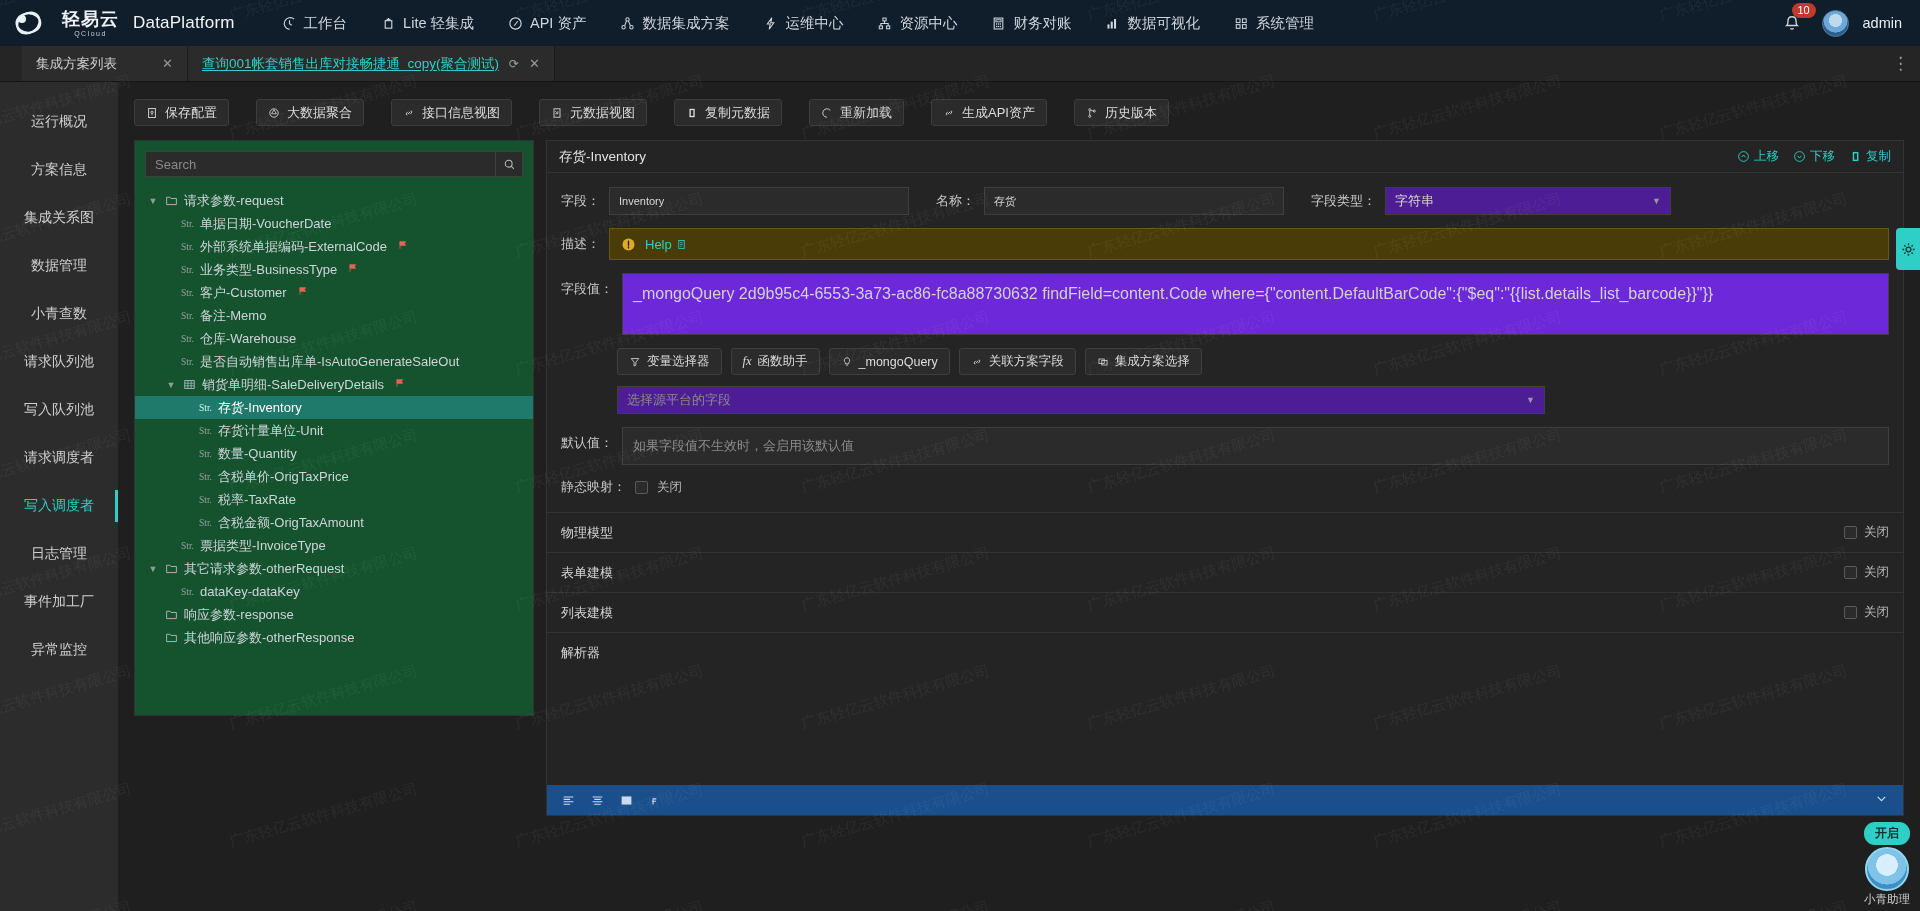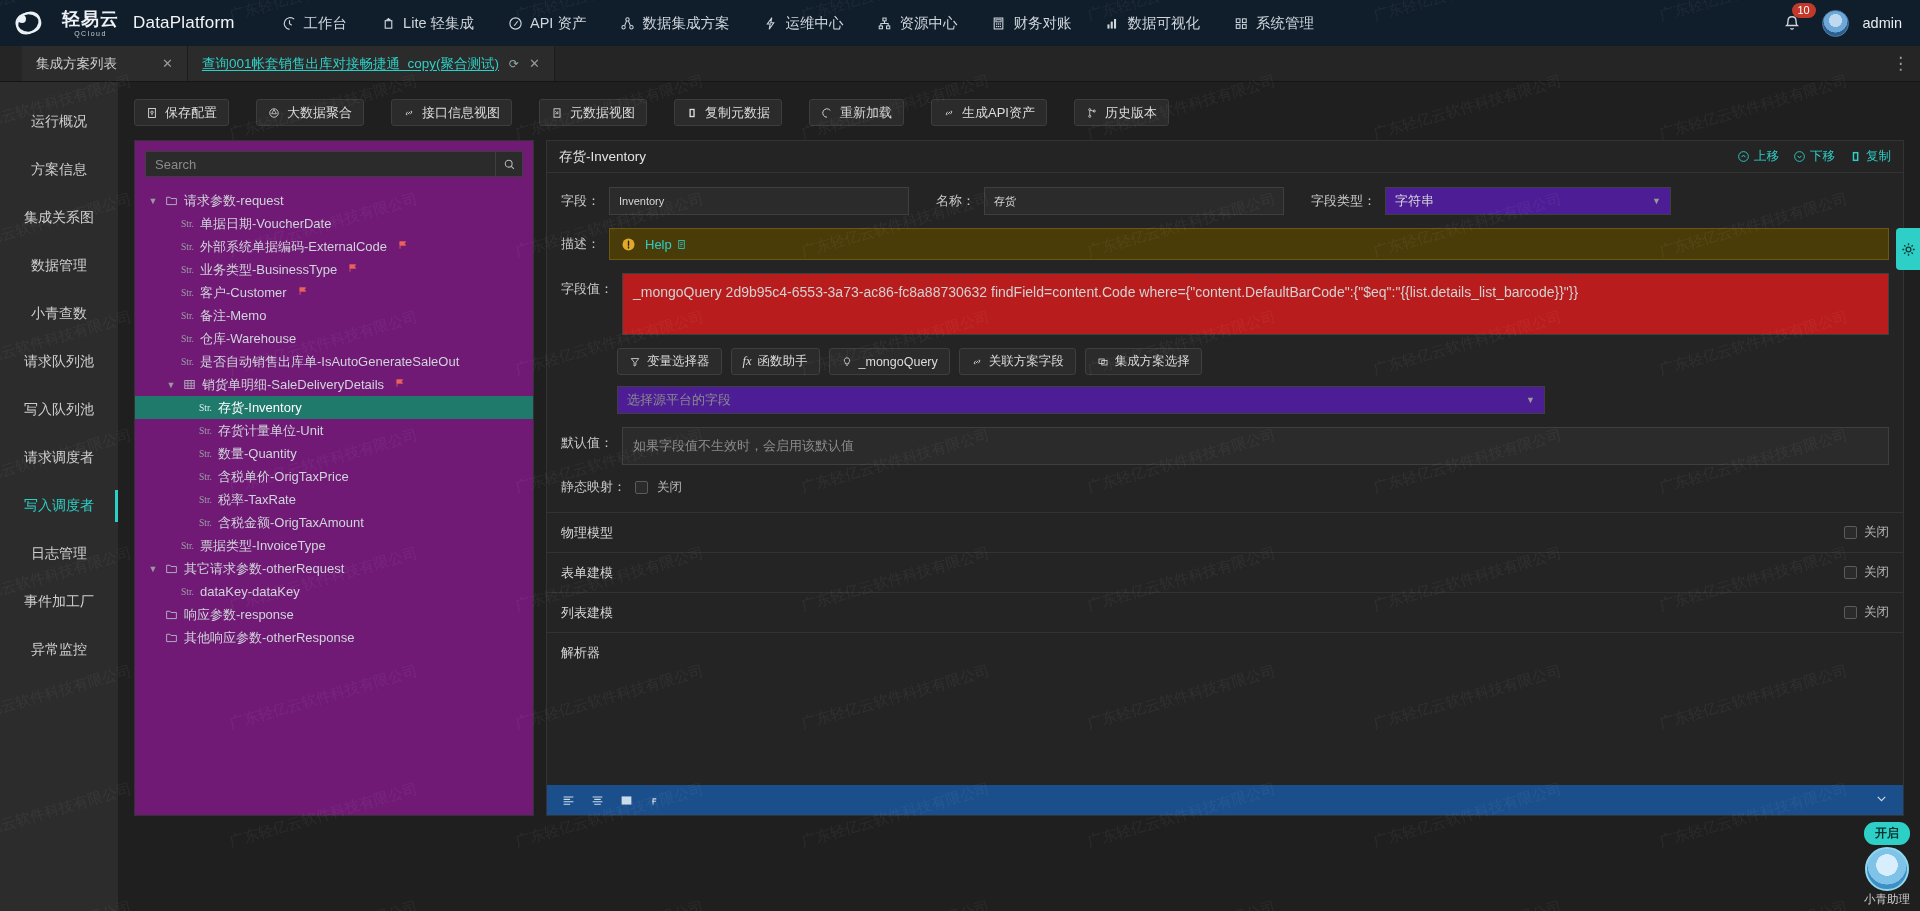--- a/index.html
+++ b/index.html
@@ -122,22 +122,22 @@
     background: #2b2b2b; border: 1px solid #3d3d3d; border-radius: 3px;
     font-size: 13px; color: #dcdcdc; cursor: pointer; white-space: nowrap;
   }
   .tbtn svg { flex: none; }
 
   
   .panels { display: flex; gap: 12px; padding: 14px 16px 0 16px; }
 
   
   .treepanel {
-    width: 400px; height: 676px;
-    background: #701a75; border: 1px solid #333;
+    width: 400px; height: 576px;
+    background: #14532d; border: 1px solid #333;
     display: flex; flex-direction: column;
     flex: none;
   }
   .searchrow { display: flex; padding: 10px 10px 6px 10px; }
   .searchbox {
     flex: 1; height: 26px; background: #2b2b2b;
     border: 1px solid #3f3f3f; border-right: none;
     color: #d8d8d8; font-size: 13px; padding: 0 9px;
     font-family: "Liberation Sans", sans-serif;
     outline: none;
@@ -197,22 +197,22 @@
   .fselect .chev { margin-left: auto; color: #9a9a9a; font-size: 9px; }
 
   .desc-banner {
     flex: 1; height: 32px; background: #4a3c09; border: 1px solid #6b5710;
     display: flex; align-items: center; gap: 9px; padding: 0 11px;
   }
   .warn-ico { flex: none; }
   .help-link { color: #2ecfc6; font-size: 13px; cursor: pointer; display: flex; align-items: center; gap: 4px; }
 
   .valbox {
-    flex: 1; min-height: 62px; background: #b91c1c; border: 1px solid #3f3f3f;
-    font-size: 14px; color: #d2d2d2; padding: 8px 10px; line-height: 1.5;
+    flex: 1; min-height: 62px; background: #6d28d9; border: 1px solid #3f3f3f;
+    font-size: 16px; color: #d2d2d2; padding: 8px 10px; line-height: 1.5;
     word-break: break-all;
   }
   .frow.top { align-items: flex-start; }
   .frow.top .flabel { padding-top: 7px; }
 
   .chipsrow { display: flex; gap: 9px; margin: 0 0 11px 56px; }
   .chip {
     display: inline-flex; align-items: center; gap: 6px;
     height: 27px; padding: 0 11px;
     background: #2b2b2b; border: 1px solid #3f3f3f; border-radius: 3px;

